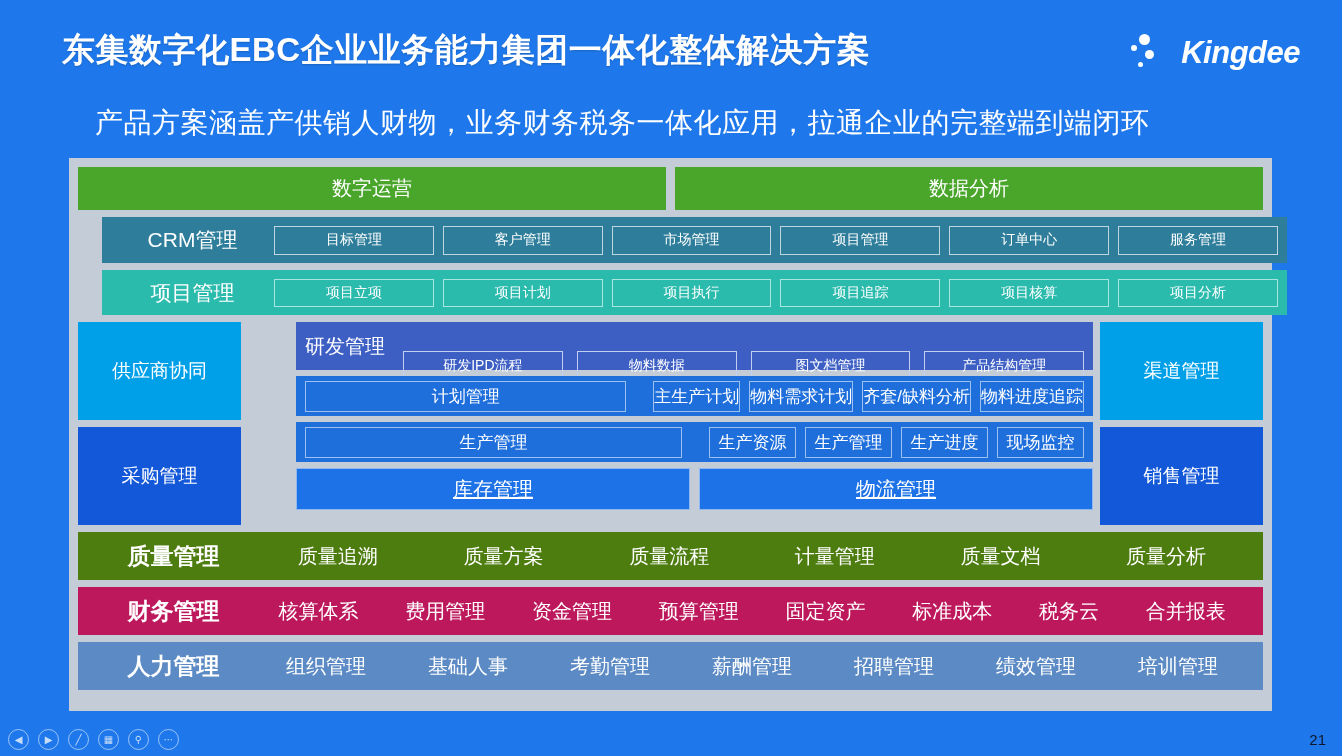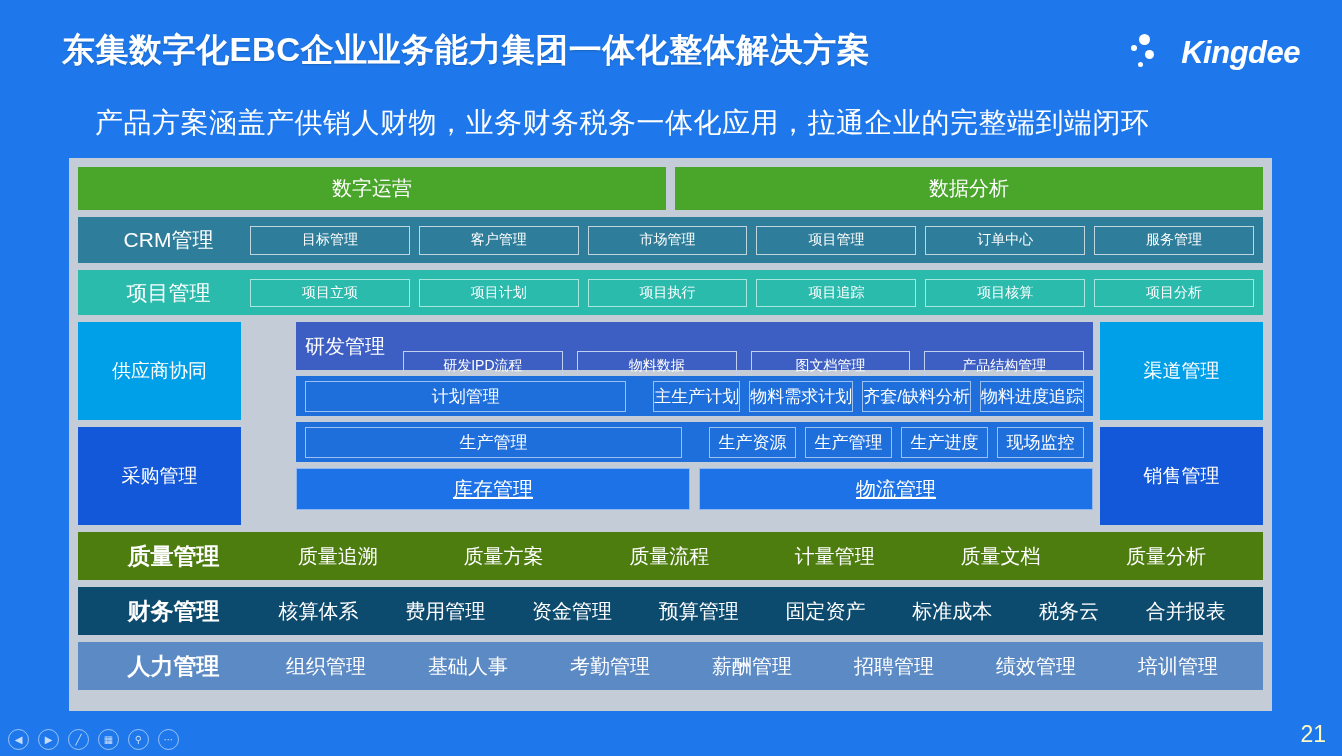--- a/index.html
+++ b/index.html
@@ -30,21 +30,21 @@
   
   .frame{
     position:absolute;left:69px;top:158px;width:1203px;height:553px;
     background:#c3ccd7;
     box-sizing:border-box;
     padding:9px;
   }
   .rowgap{height:7px;}
 
   
-  .band{display:flex;box-sizing:border-box;width:100%;}
+  .band{display:flex;box-sizing:border-box;width:100%;margin-left:24px;}
   .lbl{
     display:flex;align-items:center;justify-content:center;
     font-size:20px;color:#fff;box-sizing:border-box;white-space:nowrap;
   }
   .chip{
     display:flex;align-items:center;justify-content:center;
     box-sizing:border-box;color:#fff;white-space:nowrap;
   }
 
   
@@ -104,34 +104,34 @@
   }
 
   
   .flat{
     height:48px;display:flex;align-items:center;padding:0 14px;box-sizing:border-box;
   }
   .flat .lbl{width:163px;font-size:23px;font-weight:bold;}
   .flat .items{flex:1;display:flex;align-items:center;justify-content:space-around;}
   .flat .item{font-size:20px;color:#fff;white-space:nowrap;}
   .qual{background:#4d7c0f;height:48px;}
-  .fin{background:#0c4a6e;height:48px;}
+  .fin{background:#be185d;height:48px;}
   .hr{background:#5b8ac4;height:48px;}
 
   
   .botbar{position:absolute;left:8px;bottom:6px;display:flex;gap:9px;align-items:center;}
   .ico{
     width:21px;height:21px;border-radius:50%;
     border:1px solid rgba(255,255,255,.55);
     display:flex;align-items:center;justify-content:center;
     color:rgba(255,255,255,.75);font-size:10px;
     box-sizing:border-box;
   }
   .pageno{
-    position:absolute;right:16px;bottom:8px;font-size:23px;color:#fef9c3;text-align:center;
+    position:absolute;right:16px;bottom:8px;font-size:15px;color:#0f172a;text-align:center;
   }
 </style>
 </head>
 <body>
 
 <div class="header">
   <div class="title">东集数字化EBC企业业务能力集团一体化整体解决方案</div>
   <div class="subtitle">产品方案涵盖产供销人财物，业务财务税务一体化应用，拉通企业的完整端到端闭环</div>
   <div class="logo">
     <span class="logo-dots">

